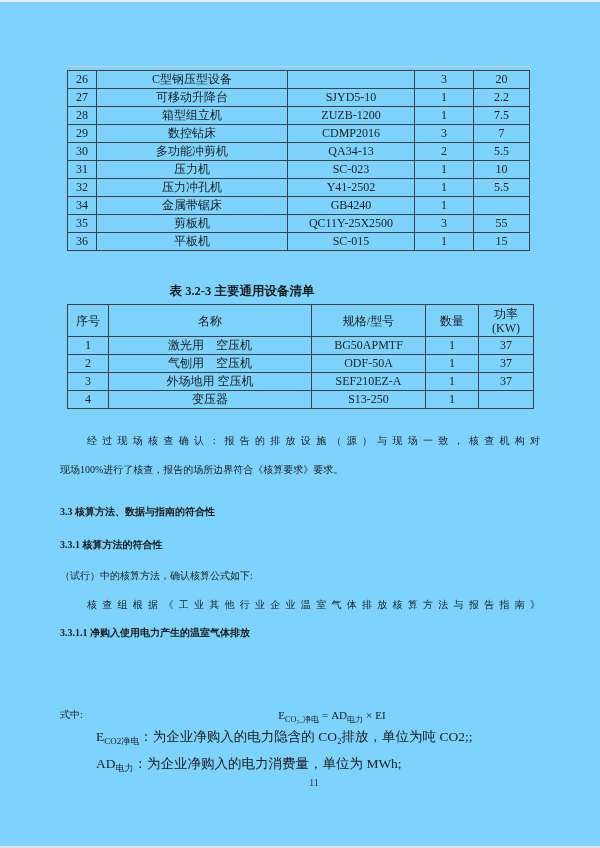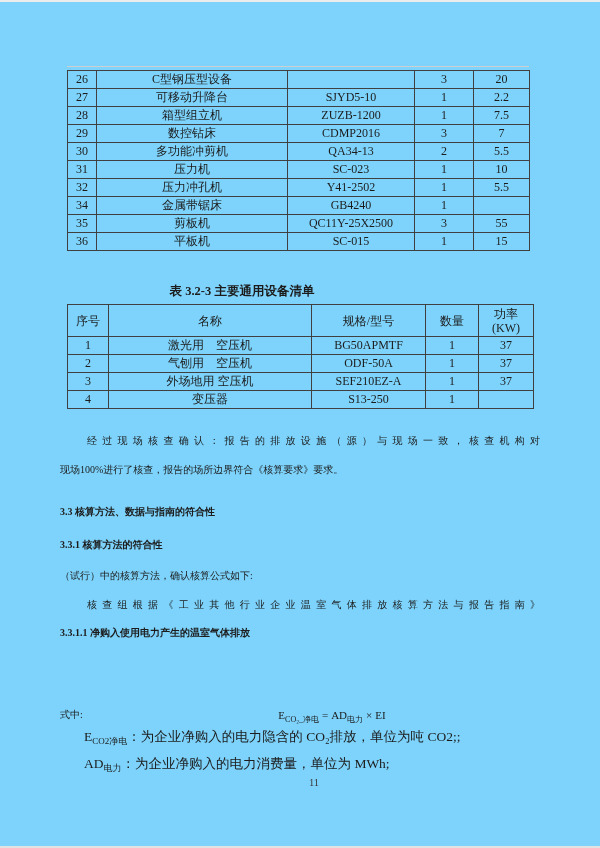--- a/index.html
+++ b/index.html
@@ -40,21 +40,21 @@
   .bold{font-weight:bold;}
 
   .formula{
     position:absolute;left:0;top:661px;width:600px;
     box-sizing:border-box;padding-left:64px;
     text-align:center;font-size:11px;margin-top:48px;
   }
   .formula sub{font-size:8px;vertical-align:-3px;line-height:0;}
   .formula .op{padding:0 3px;}
 
-  .def{position:absolute;left:84px;width:460px;font-size:13.5px;white-space:nowrap;}
+  .def{position:absolute;left:96px;width:460px;font-size:13.5px;white-space:nowrap;}
   .def sub{font-size:9px;vertical-align:-3px;line-height:0;}
 
   .pageno{
     position:absolute;left:0;top:777px;width:600px;
     text-align:center;font-size:10.5px;color:#3a3a3a;padding-left:14px;
   }
 </style>
 </head>
 <body>
 

